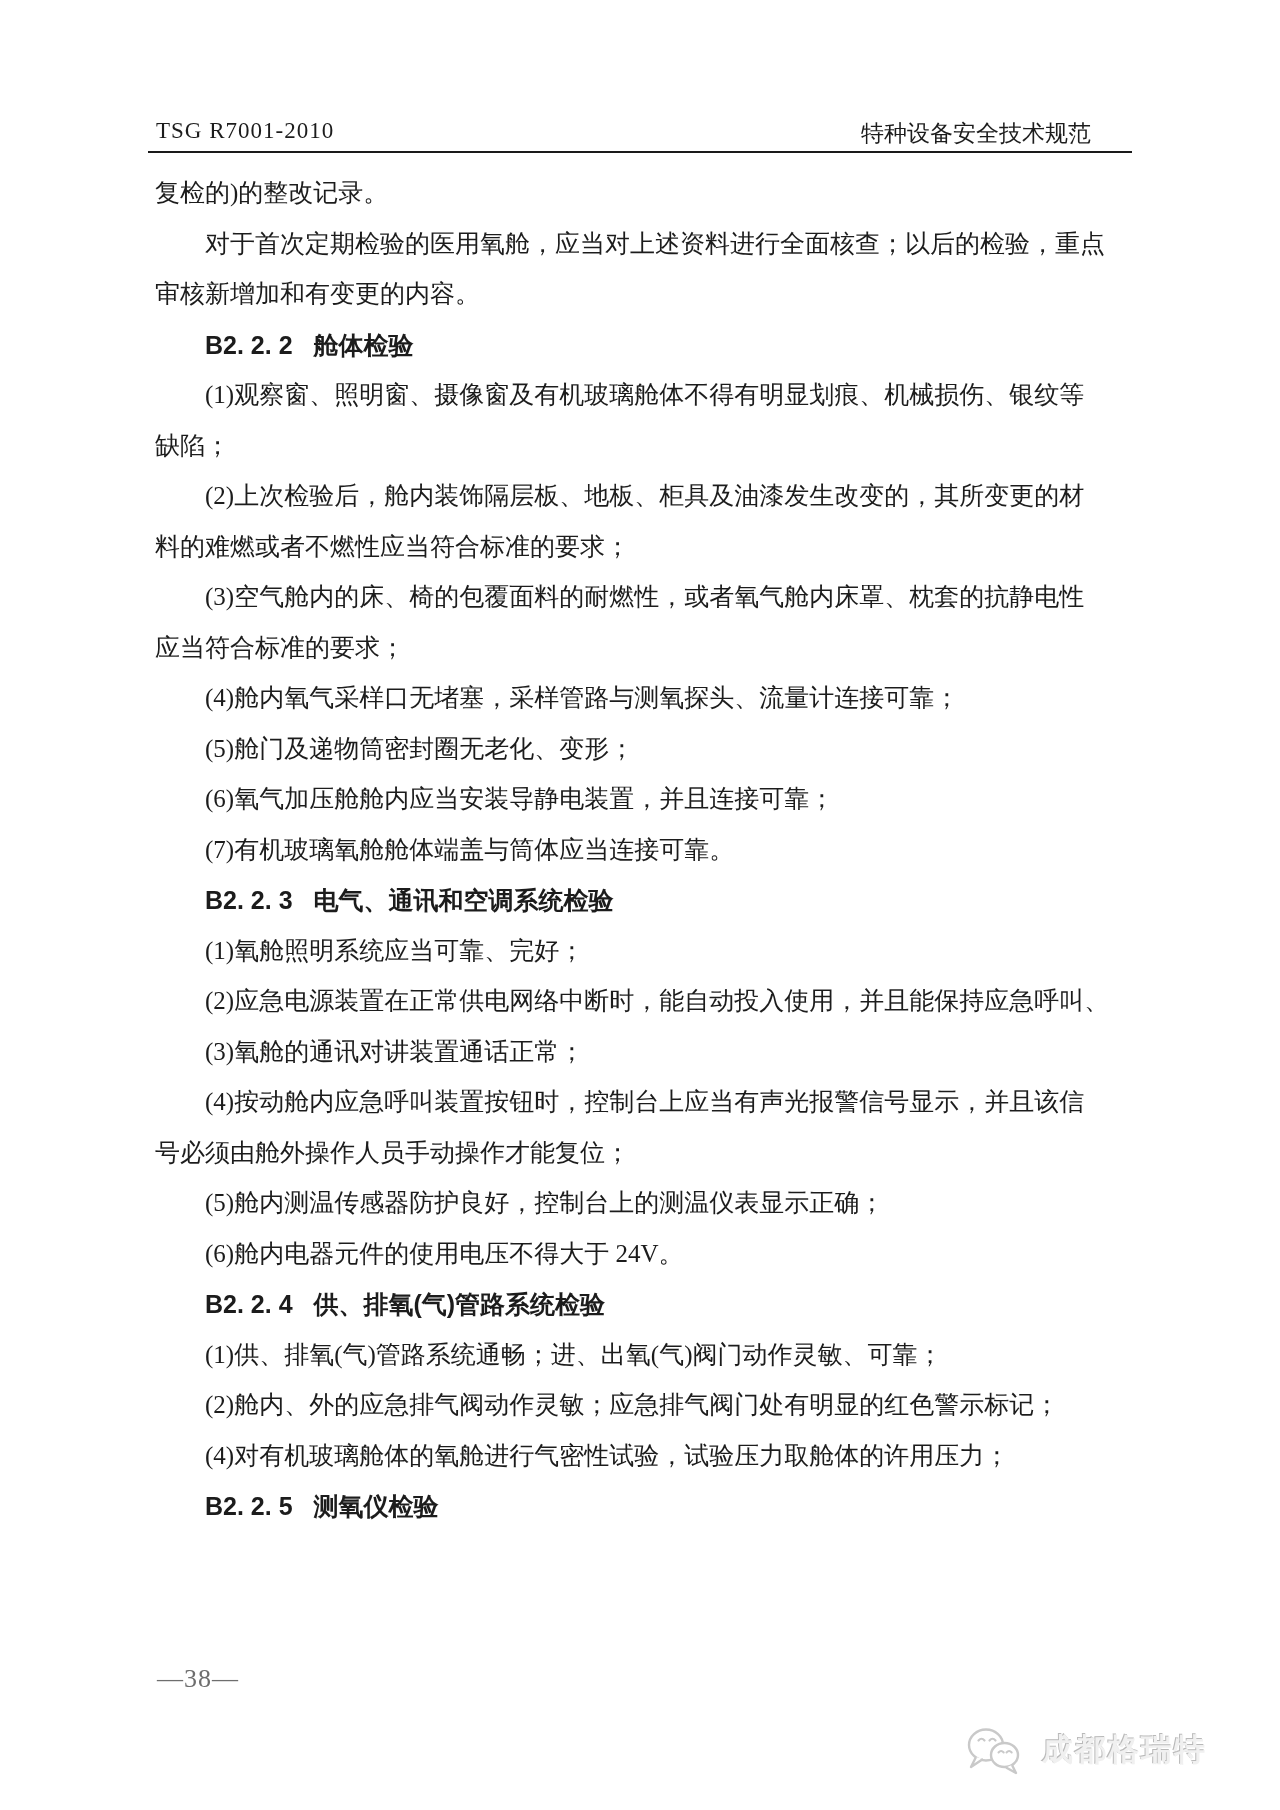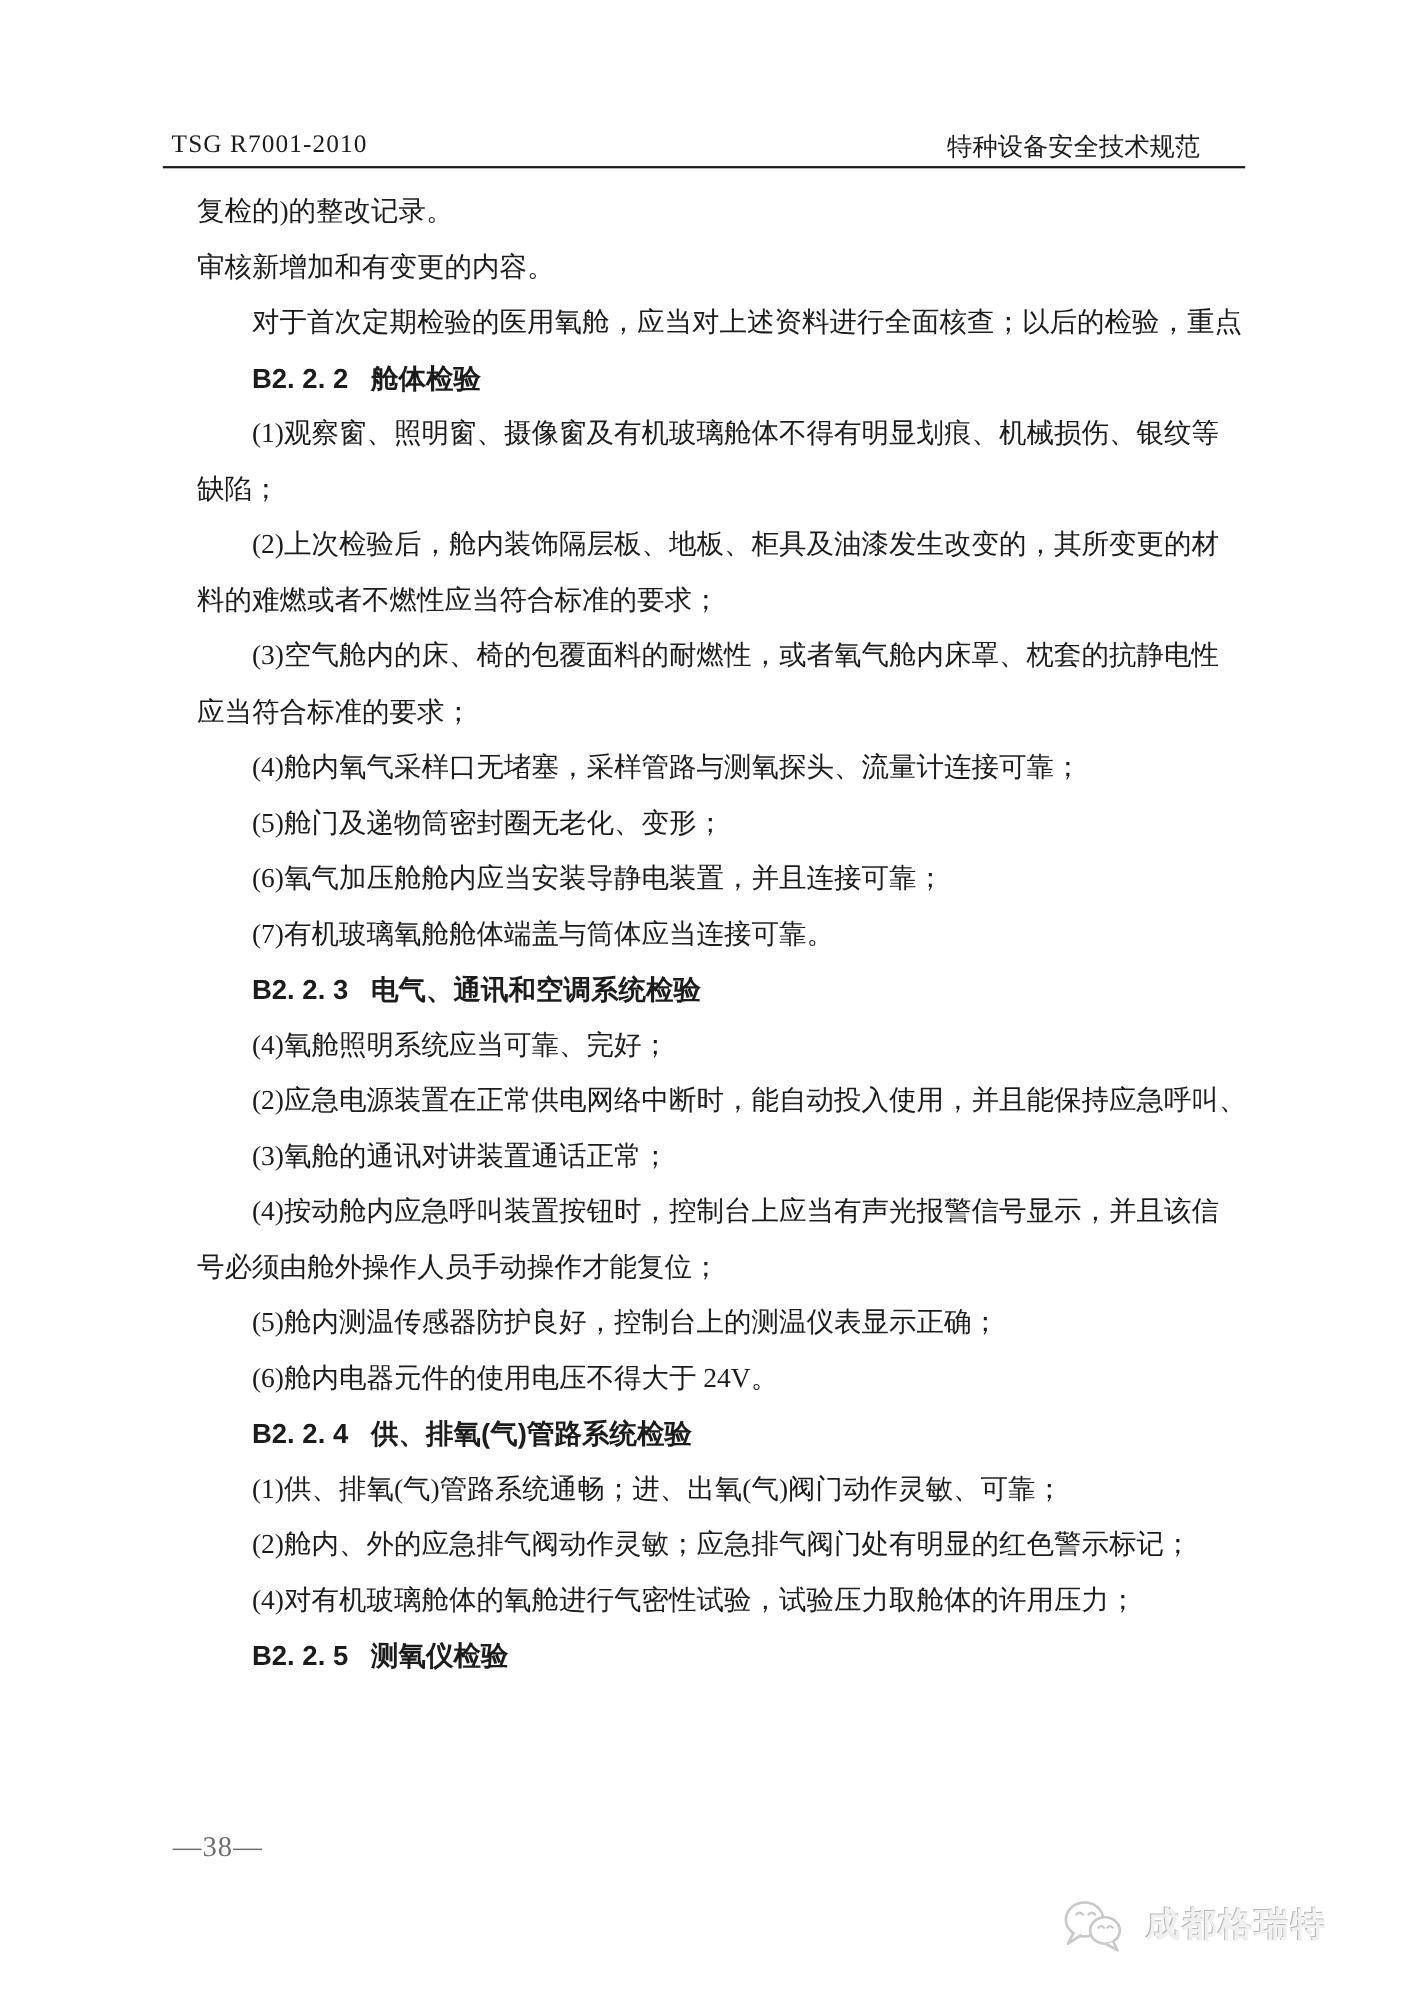--- a/index.html
+++ b/index.html
@@ -47,21 +47,20 @@
     width: 984px;
     height: 2px;
     background: #1a1a1a;
   }
   
   .body-text {
     position: absolute;
     left: 155px;
     top: 168px;
     width: 980px;
-    margin-left: 24px;
   }
   .line {
     height: 50.5px;
     line-height: 50.5px;
     font-size: 25px;
     white-space: pre;
     color: #1c1c1c;
   }
   .line.indent {
     padding-left: 50px;
@@ -110,35 +109,35 @@
 <div class="page">
 
   <div class="header">
     <span class="header-left">TSG R7001-2010</span>
     <span class="header-right">特种设备安全技术规范</span>
   </div>
   <div class="header-rule"></div>
 
   <div class="body-text" id="doc-lines">
       <div class="line">复检的)的整改记录。</div>
+      <div class="line indent">对于首次定期检验的医用氧舱，应当对上述资料进行全面核查；以后的检验，重点</div>
       <div class="line">审核新增加和有变更的内容。</div>
-      <div class="line indent">对于首次定期检验的医用氧舱，应当对上述资料进行全面核查；以后的检验，重点</div>
       <div class="line indent heading">B2. 2. 2   舱体检验</div>
       <div class="line indent">(1)观察窗、照明窗、摄像窗及有机玻璃舱体不得有明显划痕、机械损伤、银纹等</div>
       <div class="line">缺陷；</div>
       <div class="line indent">(2)上次检验后，舱内装饰隔层板、地板、柜具及油漆发生改变的，其所变更的材</div>
       <div class="line">料的难燃或者不燃性应当符合标准的要求；</div>
       <div class="line indent">(3)空气舱内的床、椅的包覆面料的耐燃性，或者氧气舱内床罩、枕套的抗静电性</div>
       <div class="line">应当符合标准的要求；</div>
       <div class="line indent">(4)舱内氧气采样口无堵塞，采样管路与测氧探头、流量计连接可靠；</div>
       <div class="line indent">(5)舱门及递物筒密封圈无老化、变形；</div>
       <div class="line indent">(6)氧气加压舱舱内应当安装导静电装置，并且连接可靠；</div>
       <div class="line indent">(7)有机玻璃氧舱舱体端盖与筒体应当连接可靠。</div>
       <div class="line indent heading">B2. 2. 3   电气、通讯和空调系统检验</div>
-      <div class="line indent">(4)氧舱照明系统应当可靠、完好；</div>
+      <div class="line indent">(1)氧舱照明系统应当可靠、完好；</div>
       <div class="line indent">(2)应急电源装置在正常供电网络中断时，能自动投入使用，并且能保持应急呼叫、</div>
       <div class="line indent">(3)氧舱的通讯对讲装置通话正常；</div>
       <div class="line indent">(4)按动舱内应急呼叫装置按钮时，控制台上应当有声光报警信号显示，并且该信</div>
       <div class="line">号必须由舱外操作人员手动操作才能复位；</div>
       <div class="line indent">(5)舱内测温传感器防护良好，控制台上的测温仪表显示正确；</div>
       <div class="line indent">(6)舱内电器元件的使用电压不得大于 24V。</div>
       <div class="line indent heading">B2. 2. 4   供、排氧(气)管路系统检验</div>
       <div class="line indent">(1)供、排氧(气)管路系统通畅；进、出氧(气)阀门动作灵敏、可靠；</div>
       <div class="line indent">(2)舱内、外的应急排气阀动作灵敏；应急排气阀门处有明显的红色警示标记；</div>
       <div class="line indent">(4)对有机玻璃舱体的氧舱进行气密性试验，试验压力取舱体的许用压力；</div>

